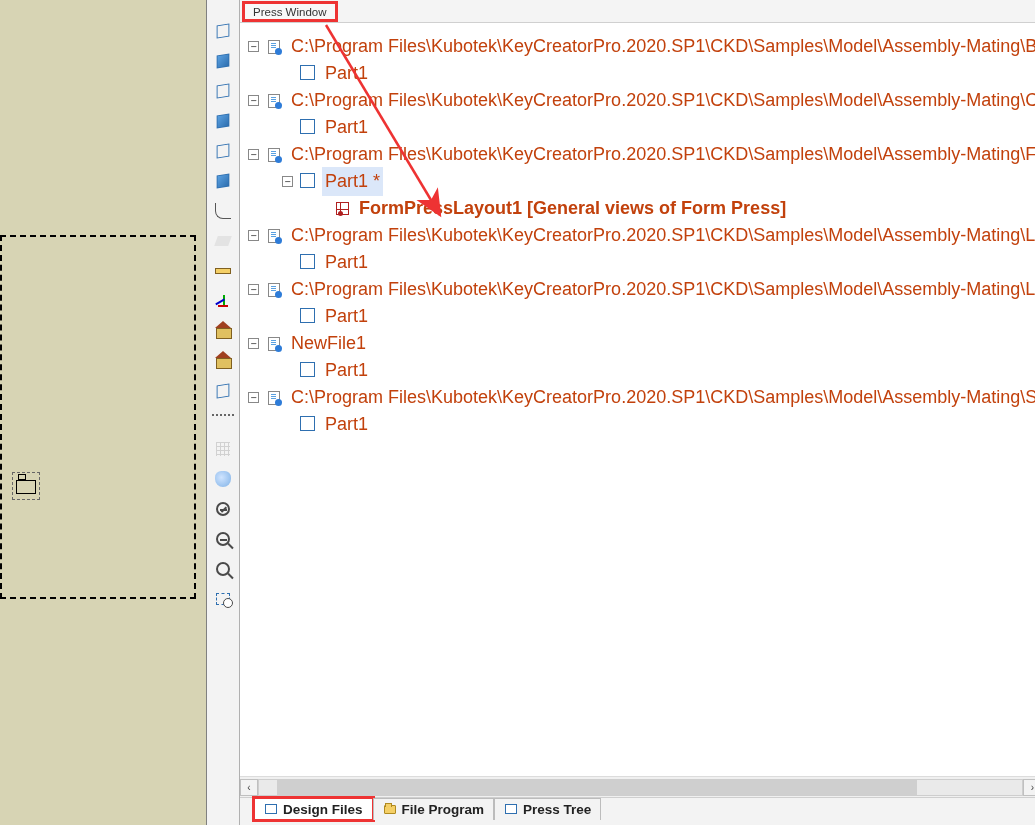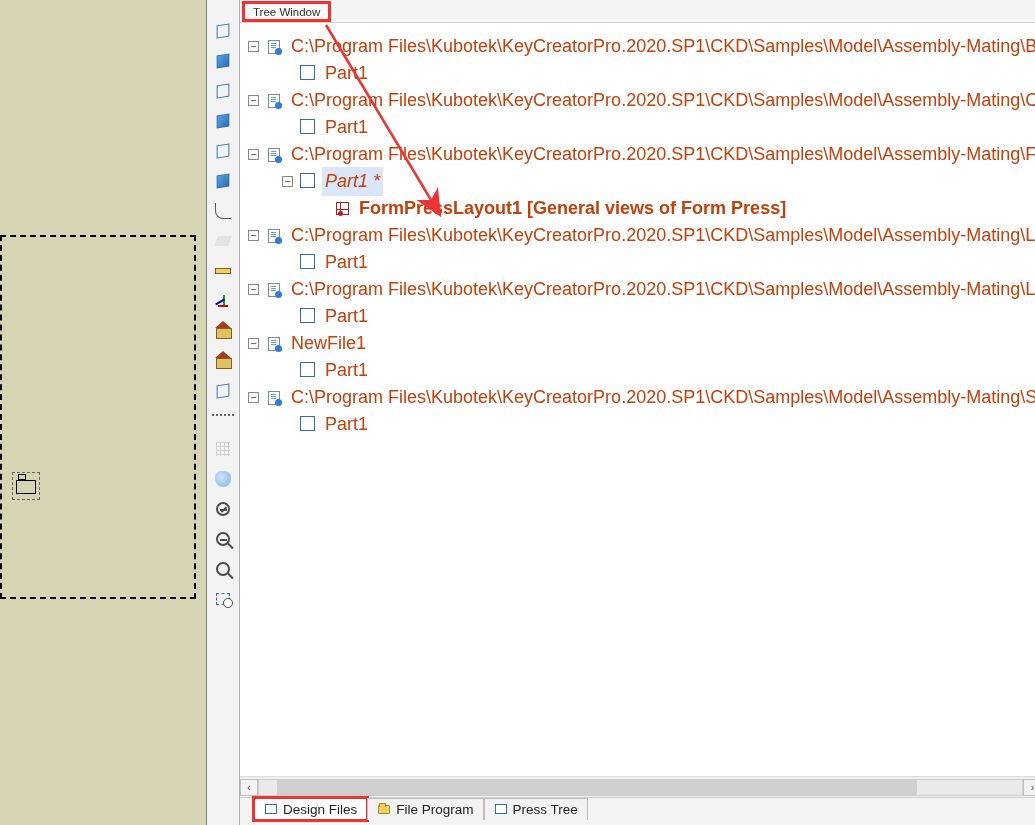--- a/index.html
+++ b/index.html
@@ -75,31 +75,31 @@
   .ticon.file .sheet:before{content:"";position:absolute;left:2px;top:2px;width:5px;height:1px;background:#5aa0e0;box-shadow:0 2px 0 #5aa0e0,0 4px 0 #5aa0e0;}
   .ticon.file .blob{position:absolute;right:-3px;bottom:-2px;width:7px;height:7px;background:#2e7cd8;border-radius:50%;}
   .ticon.part .cube3d{width:13px;height:13px;background:linear-gradient(135deg,#b8dcff 0%,#5aa0e0 100%);border:1px solid #2e6fb0;position:relative;}
   .ticon.part .cube3d:before{content:"";position:absolute;left:-3px;top:-3px;width:13px;height:13px;border:1px solid #2e6fb0;background:#fff;}
   .ticon.layout .grid{width:13px;height:13px;border:1px solid #b02020;position:relative;background:#fff;}
   .ticon.layout .grid:before{content:"";position:absolute;left:3px;top:0;width:1px;height:100%;background:#b02020;}
   .ticon.layout .grid:after{content:"";position:absolute;top:6px;left:0;height:1px;width:100%;background:#b02020;}
   .ticon.layout .dot{position:absolute;left:1px;bottom:-2px;width:5px;height:5px;background:#b02020;border-radius:50%;}
   .tlabel { font-size:18px; color:#c2410c; padding:1px 3px;}
   .tlabel.bold { font-weight:700; }
-  .tlabel.sel { background:#dbe7f9;font-style:italic; }
+  .tlabel.sel { background:#dbe7f9; }
 
   
   .hscroll { height:21px; background:#f0f0f0; border-top:1px solid #dcdcdc; display:flex; align-items:center;}
   .hs-btn { width:18px; height:17px; background:#f3f3f3; border:1px solid #c0c0c0; display:flex; align-items:center; justify-content:center; font-size:10px; color:#444;}
   .hs-track { flex:1 1 auto; height:17px; background:#eaeaea; border:1px solid #cecece; position:relative;}
   .hs-thumb { position:absolute; left:18px; top:0; width:640px; height:15px; background:#cfcfcf;}
 
   
   .bottomtabs { height:28px; background:#f3f3f3; border-top:1px solid #cfcfcf; display:flex; align-items:flex-start; padding-left:14px; position:relative;}
-  .btab { display:flex; align-items:center; height:22px; padding:0 9px; border:1px solid #bcbcbc; border-top:1px solid #bcbcbc; border-bottom:none; background:#fff; margin-right:0; font-size:13.5px; color:#222; gap:5px; cursor:pointer;}
+  .btab { display:flex; align-items:center; height:22px; padding:0 9px; border:1px solid #bcbcbc; border-top:1px solid #bcbcbc; border-bottom:none; background:#fff; margin-right:0; font-size:13.5px; color:#222; gap:5px; cursor:pointer;font-weight:bold;}
   .btab.inactive { background:#f3f3f3; }
   .btab .ic { width:14px; height:14px; display:inline-flex; align-items:center; justify-content:center;}
   .ic.stack .s{width:10px;height:8px;border:1px solid #2e6fb0;background:#cfe4ff;position:relative;}
   .ic.stack .s:before{content:"";position:absolute;left:-2px;top:-3px;width:10px;height:8px;border:1px solid #2e6fb0;background:#fff;}
   .ic.folder .f{width:12px;height:9px;background:#f4cf66;border:1px solid #b08a20;border-radius:1px;position:relative;}
   .ic.folder .f:before{content:"";position:absolute;left:0;top:-3px;width:5px;height:3px;background:#f4cf66;border:1px solid #b08a20;border-bottom:none;}
 
   
   .arrow-svg { position:absolute; pointer-events:none; z-index:50; }
 
@@ -181,21 +181,21 @@
         <span class="mag"></span>
       </div>
     <div class="vbtn">
         <span class="mag-sel"></span>
       </div>
   </div>
 
   <div class="rightpanel">
 
     <div class="treehdr-bar">
-      <div class="treehdr-label hilite-red">Tree Window</div>
+      <div class="treehdr-label hilite-red">Press Window</div>
     </div>
 
     <div class="treearea">
       <div class="tree">
 
         <div class="node indent-1">
           <span class="exp">−</span>
           <span class="ticon file">
               <span class="sheet">
                 <span class="blob"></span>

